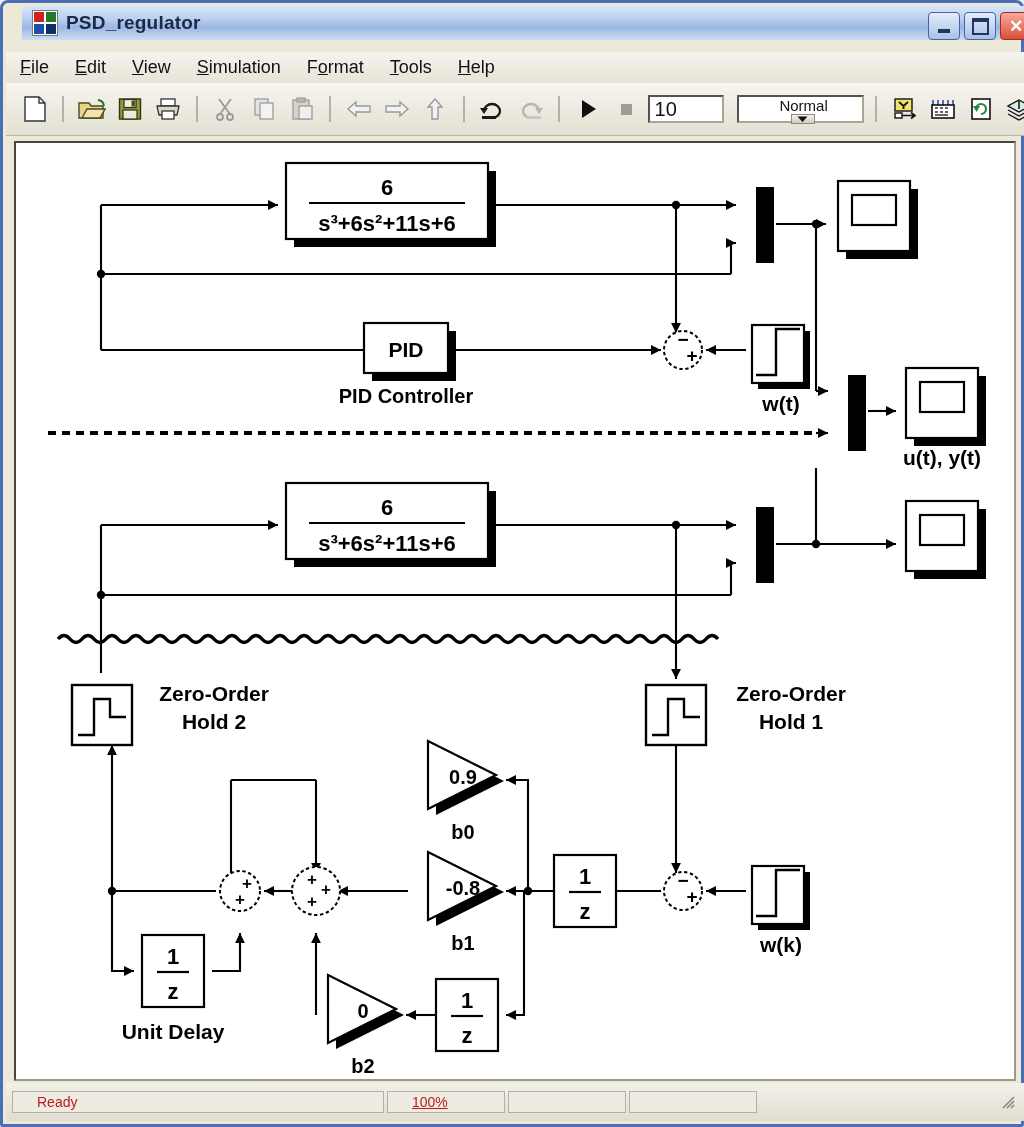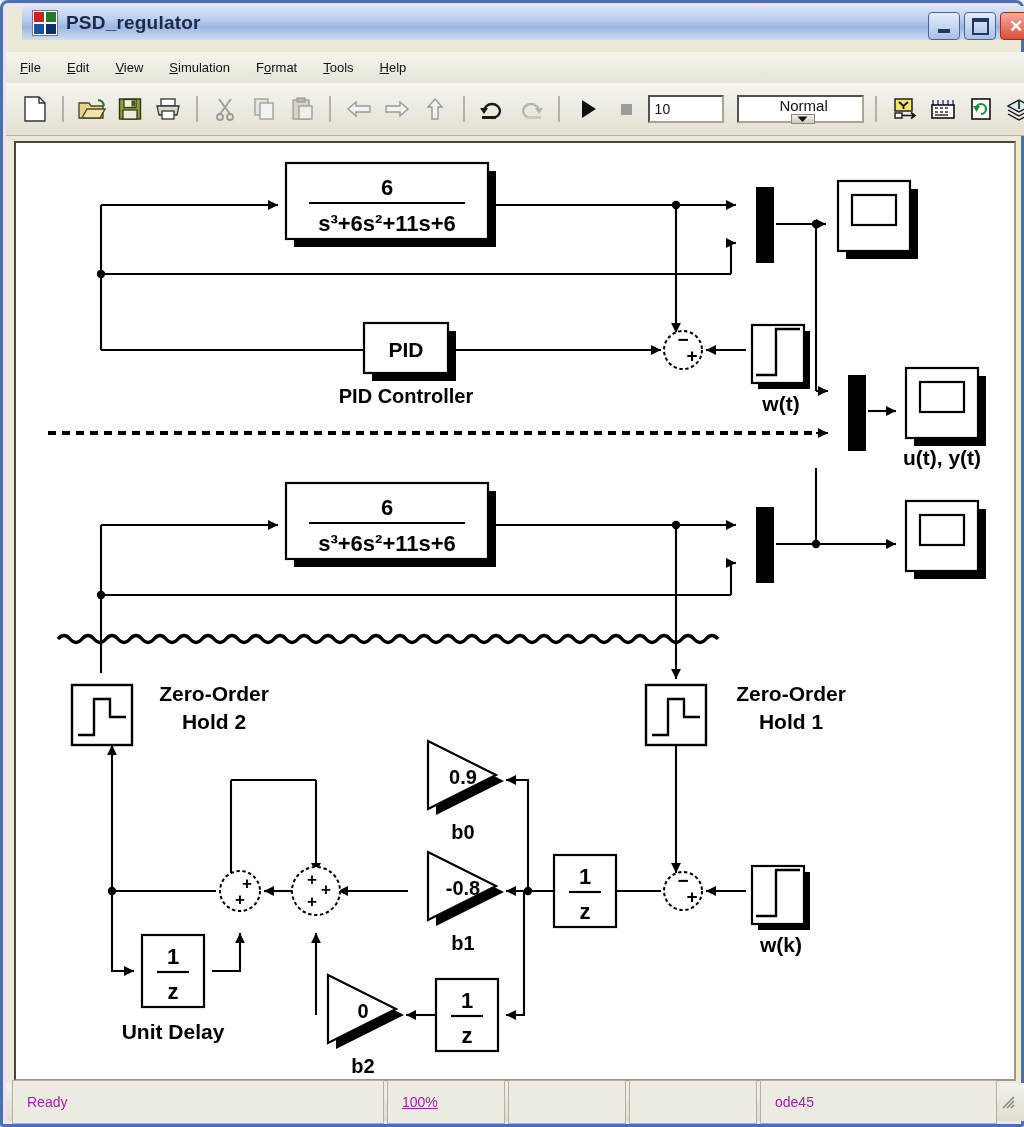--- a/index.html
+++ b/index.html
@@ -37,33 +37,33 @@
   .wbtn.close{background:linear-gradient(180deg,#f8a99b,#d94f36);border-color:#9b2f1c;}
   .wbtn .min-g{width:12px;height:4px;background:#22375c;margin-top:10px;}
   .wbtn .max-g{width:13px;height:11px;border:2px solid #22375c;border-top-width:4px;}
   .wbtn .x-g{color:#fff;font-size:17px;font-weight:bold;line-height:1;}
   
   .menubar{
     position:absolute;left:3px;top:49px;width:1018px;height:31px;
     background:linear-gradient(180deg,#f5f4ee,#e6e3d6);
     border-bottom:1px solid #c6c2b2;display:flex;align-items:center;padding-left:14px;gap:26px;
   }
-  .menu-item{font-size:13px;color:#111;}
+  .menu-item{font-size:18px;color:#111;}
   .menu-item u{text-decoration:underline;}
   
   .toolbar{
     position:absolute;left:3px;top:80px;width:1018px;height:52px;
     background:linear-gradient(180deg,#f6f5ef,#e3e0d2);
     border-bottom:1px solid #b9b5a4;display:flex;align-items:center;padding-left:12px;gap:5px;
   }
   .tb{width:34px;height:34px;display:flex;align-items:center;justify-content:center;}
   .tsep{width:2px;height:26px;background:#b6b2a2;margin:0 6px;}
   .tfield{
     width:78px;height:28px;border:2px inset #a8a496;background:#fff;
-    font-size:14px;color:#111;display:flex;align-items:center;padding-left:5px;box-sizing:border-box;
+    font-size:20px;color:#111;display:flex;align-items:center;padding-left:5px;box-sizing:border-box;
   }
   .tselect{
     width:130px;height:28px;border:2px inset #a8a496;background:#fff;
     font-size:15px;color:#111;display:flex;align-items:center;justify-content:space-between;
     padding-left:6px;box-sizing:border-box;margin-left:8px;flex-direction:column;
   }
   .tselect .arrowbox{
     width:22px;height:22px;margin-right:2px;background:linear-gradient(180deg,#f2f1eb,#cfccbd);
     border:1px solid #8d8a7c;display:flex;align-items:center;justify-content:center;
   }
@@ -73,22 +73,22 @@
     background:#fff;border:2px inset #9b988a;box-sizing:border-box;overflow:hidden;
   }
   .canvas svg{position:absolute;left:0;top:0;}
   
   .statusbar{
     position:absolute;left:3px;bottom:3px;width:1018px;height:38px;
     background:linear-gradient(180deg,#f2f1ea,#e0ddd0);
     display:flex;align-items:center;padding:0 6px;gap:3px;box-sizing:border-box;
   }
   .sbox{
-    height:44px;border:1px solid #b4b0a0;background:#eeece2;
-    font-size:14px;color:#a21caf;display:flex;align-items:center;padding-left:14px;box-sizing:border-box;
+    height:22px;border:1px solid #b4b0a0;background:#eeece2;
+    font-size:14px;color:#b91c1c;display:flex;align-items:center;padding-left:24px;box-sizing:border-box;
   }
   .grip{width:16px;height:16px;margin-left:auto;margin-right:2px;position:relative;}
 </style>
 </head>
 <body>
 
 <div id="app">
   <div class="win-frame">
 
     <div class="titlebar">
@@ -481,21 +481,20 @@
           <circle cx="96" cy="748" r="4.2"></circle>
         </g>
       </svg>
     </div>
 
     <div class="statusbar">
       <div class="sbox" style="flex:0 0 372px;">Ready</div>
       <div class="sbox" style="flex:0 0 118px;text-decoration:underline;">100%</div>
       <div class="sbox" style="flex:0 0 118px;"></div>
       <div class="sbox" style="flex:0 0 128px;"></div>
-      <div class="sbox" style="flex:1 1 auto;">ode45</div>
       <div class="grip">
         <svg width="16" height="16">
             <path d="M14,3 L3,14 M14,7 L7,14 M14,11 L11,14" stroke="#8d8a7c" stroke-width="1.6"></path>
           </svg>
       </div>
     </div>
 
   </div>
 </div>
 

